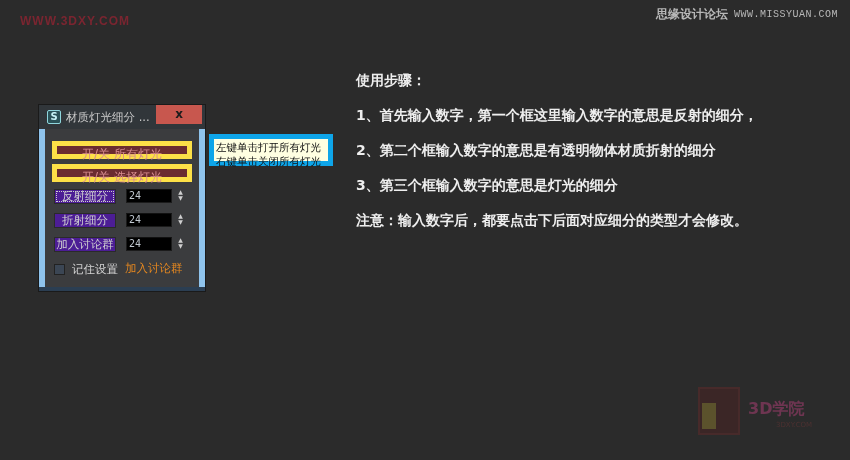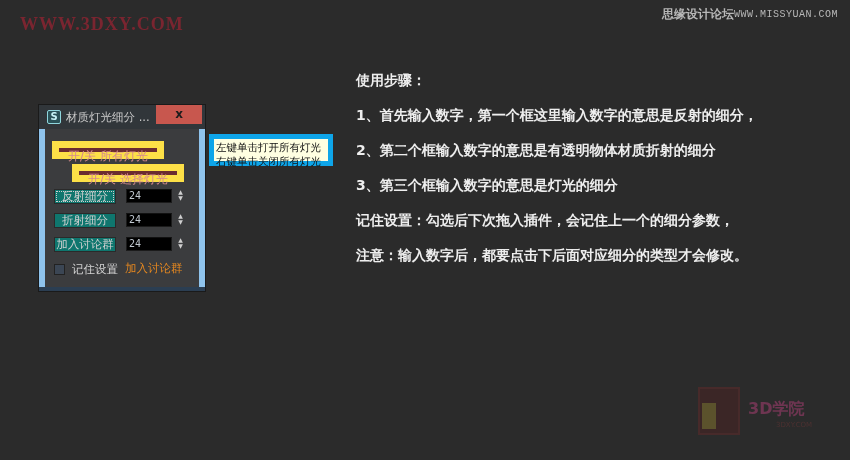--- a/index.html
+++ b/index.html
@@ -3,26 +3,26 @@
 <meta charset="utf-8">
 <style>
   html, body { margin:0; padding:0; }
   body {
     width:850px; height:460px; position:relative; overflow:hidden;
     background:#2b2b2b;
     font-family:"DejaVu Sans","Liberation Sans",sans-serif;
   }
   .wm-left {
     position:absolute; left:20px; top:14px;
-    color:#7a2530; font-size:18px; font-weight:bold; letter-spacing:1px;
-    font-family:Liberation Serif, serif;
+    color:#7a2530; font-size:12px; font-weight:bold; letter-spacing:1px;
+    font-family:Liberation Sans, sans-serif;
   }
   .wm-right {
     position:absolute; right:12px; top:6px; color:#b8b8b8; font-size:11px;
-    display:flex; align-items:center;
+    display:flex; gap:6px; align-items:center;
   }
   .wm-right .cn { font-weight:bold; font-size:12px; }
   .wm-right .url { font-family:"Liberation Mono",monospace; font-size:10px; letter-spacing:0.5px; }
 
   
   .dialog {
     position:absolute; left:38px; top:104px; width:168px; height:188px;
     background:#3a3c3e; border:1px solid #1a1a1a;
     box-sizing:border-box;
   }
@@ -49,28 +49,28 @@
   }
   .side-left { left:0; }
   .side-right { right:0; }
   .bottom-edge {
     position:absolute; left:0; right:0; bottom:0; height:4px; background:#2b3e52;
   }
   .content {
     position:absolute; left:6px; right:6px; top:24px; bottom:4px; background:#3b3c3e;
   }
   .red-btn {
-    position:absolute; left:7px; width:112px; height:18px;
-    background:#6b2c30; border:7px solid #fde047; box-sizing:border-box;
+    position:absolute; left:7px; width:140px; height:18px;
+    background:#6b2c30; border:5px solid #fde047; box-sizing:border-box;
     color:#d68b8e; font-size:12px; text-align:center; line-height:16px;
   }
   .row { position:absolute; left:9px; height:16px; }
   .gray-btn {
     position:absolute; left:0; top:0; width:62px; height:15px;
-    background:#0f766e; border:1px solid #2a2a2a; box-sizing:border-box;
+    background:#4c1d95; border:1px solid #2a2a2a; box-sizing:border-box;
     color:#d0d0d0; font-size:11.5px; line-height:13px; text-align:center;
   }
   .gray-btn.focused { outline:1px dotted #cfcfcf; outline-offset:-3px; }
   .spin-input {
     position:absolute; left:72px; top:0; width:46px; height:14px;
     background:#000000; border:1px solid #1b1b1b; border-top-color:#111;
     box-sizing:border-box; color:#c0c8d0; font-size:10px; line-height:12px;
     padding-left:2px; font-family:"DejaVu Sans Mono",monospace;
   }
   .spinner {
@@ -125,21 +125,21 @@
     <div class="app-icon">S</div>
     <div class="title-text">材质灯光细分 ...</div>
     <div class="close-btn">x</div>
   </div>
   <div class="side-left"></div>
   <div class="side-right"></div>
   <div class="bottom-edge"></div>
 
   <div class="content">
     <div class="red-btn" style="top:12px;">开/关  所有灯光</div>
-    <div class="red-btn" style="top:35px;margin-left:20px;">开/关  选择灯光</div>
+    <div class="red-btn" style="top:35px;">开/关  选择灯光</div>
 
     <div class="row" style="top:60px;">
       <div class="gray-btn focused">反射细分</div>
       <div class="spin-input">24</div>
       <div class="spinner">▲<br>▼</div>
     </div>
     <div class="row" style="top:84px;">
       <div class="gray-btn">折射细分</div>
       <div class="spin-input">24</div>
       <div class="spinner">▲<br>▼</div>
@@ -159,21 +159,20 @@
 <div class="tooltip">
   <div>左键单击打开所有灯光</div>
   <div>右键单击关闭所有灯光</div>
 </div>
 
 <div class="instructions">
   <div>使用步骤：</div>
   <div>1、首先输入数字，第一个框这里输入数字的意思是反射的细分，</div>
   <div>2、第二个框输入数字的意思是有透明物体材质折射的细分</div>
   <div>3、第三个框输入数字的意思是灯光的细分</div>
-  <div>记住设置：勾选后下次拖入插件，会记住上一个的细分参数，</div>
   <div>注意：输入数字后，都要点击下后面对应细分的类型才会修改。</div>
 </div>
 
 <div class="logo">
   <div class="logo-cube"></div>
   <div class="logo-text">3D学院</div>
   <div class="logo-sub">3DXY.COM</div>
 </div>
 
 </body></html>

